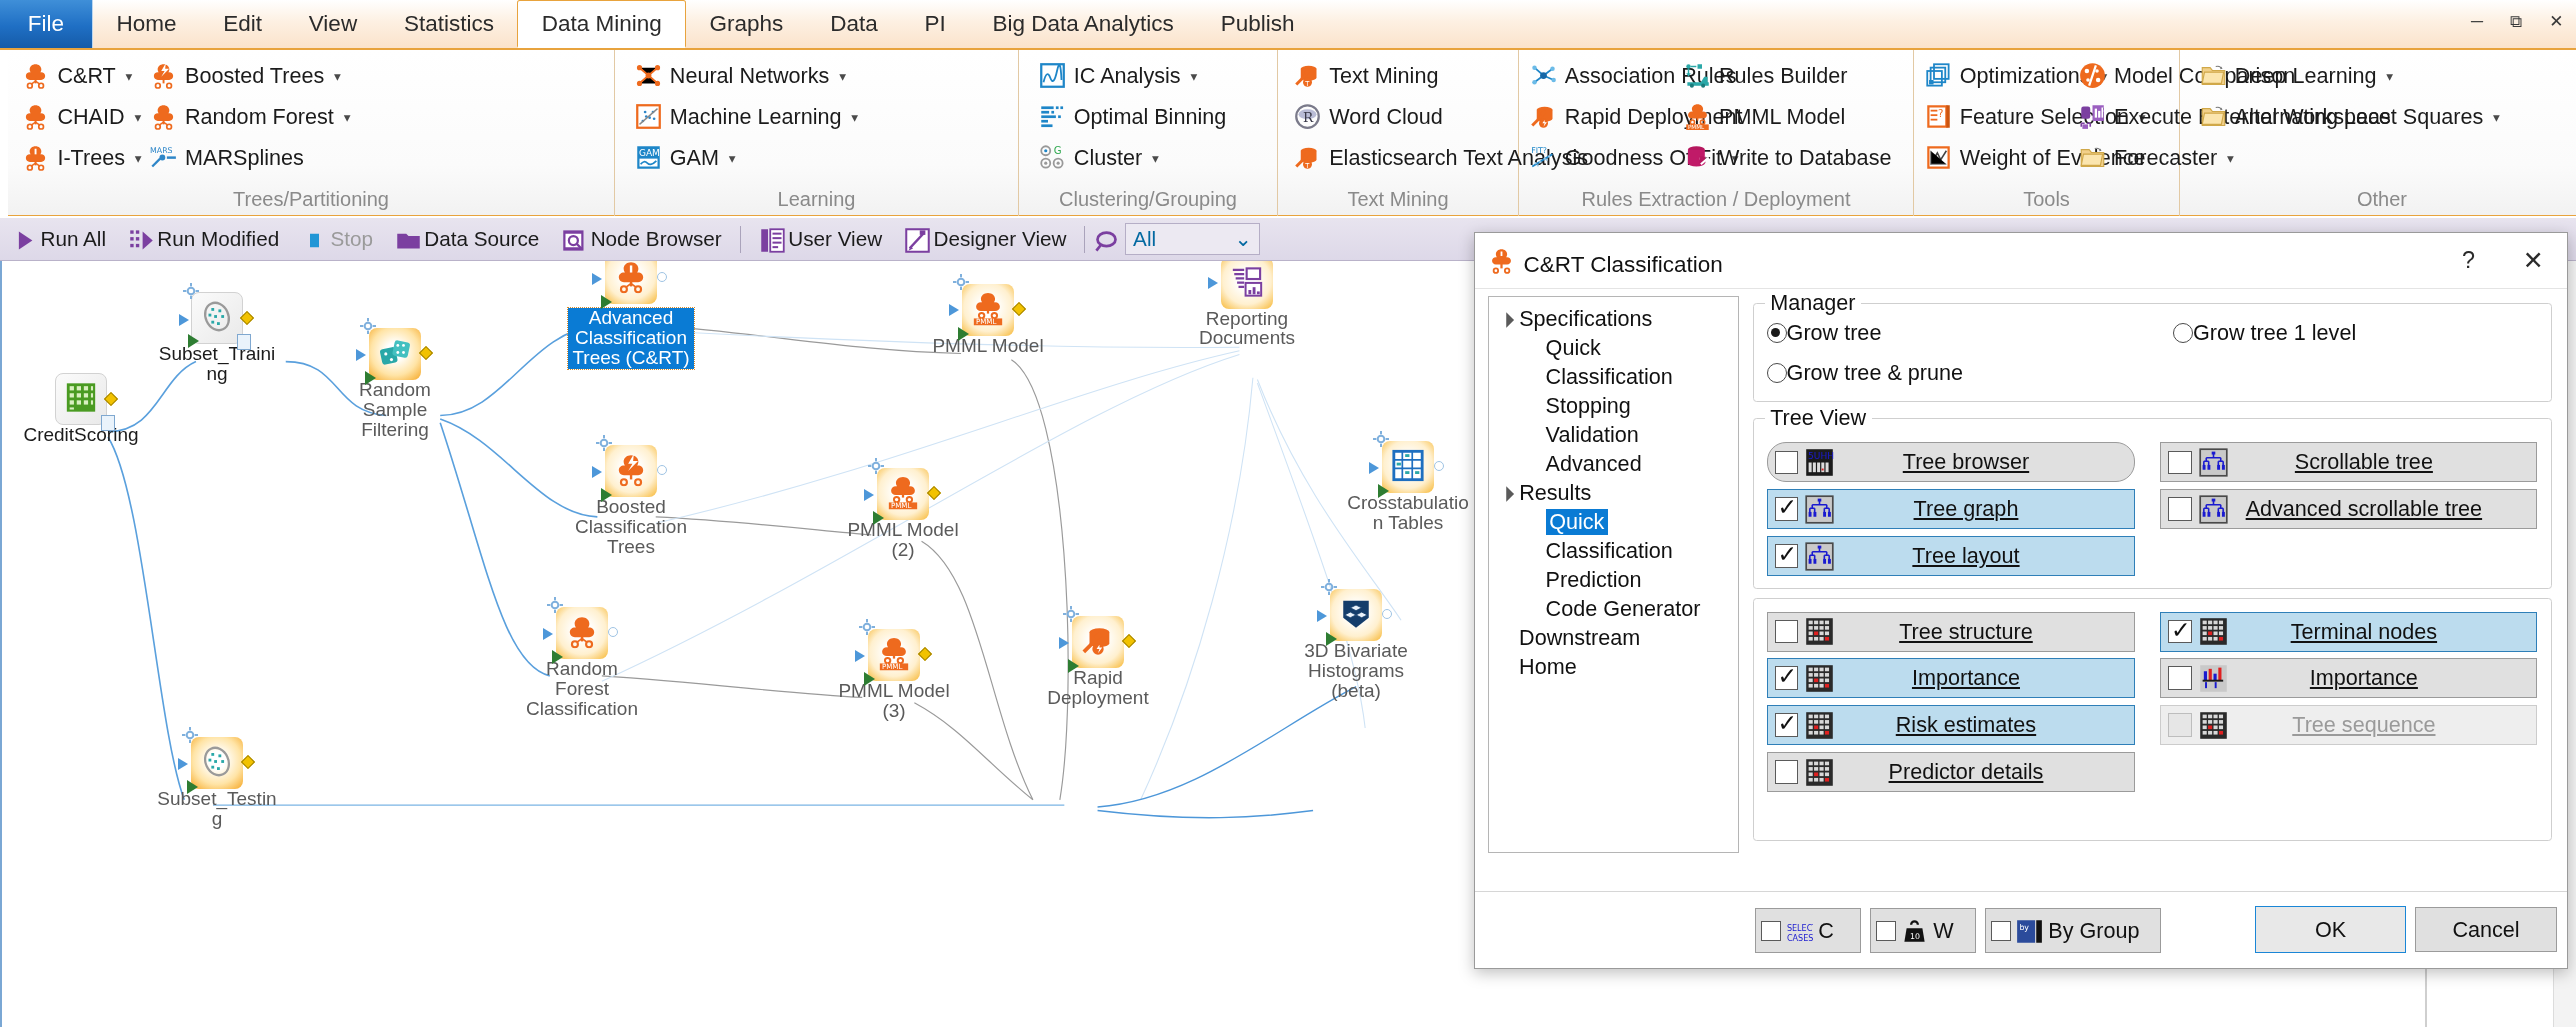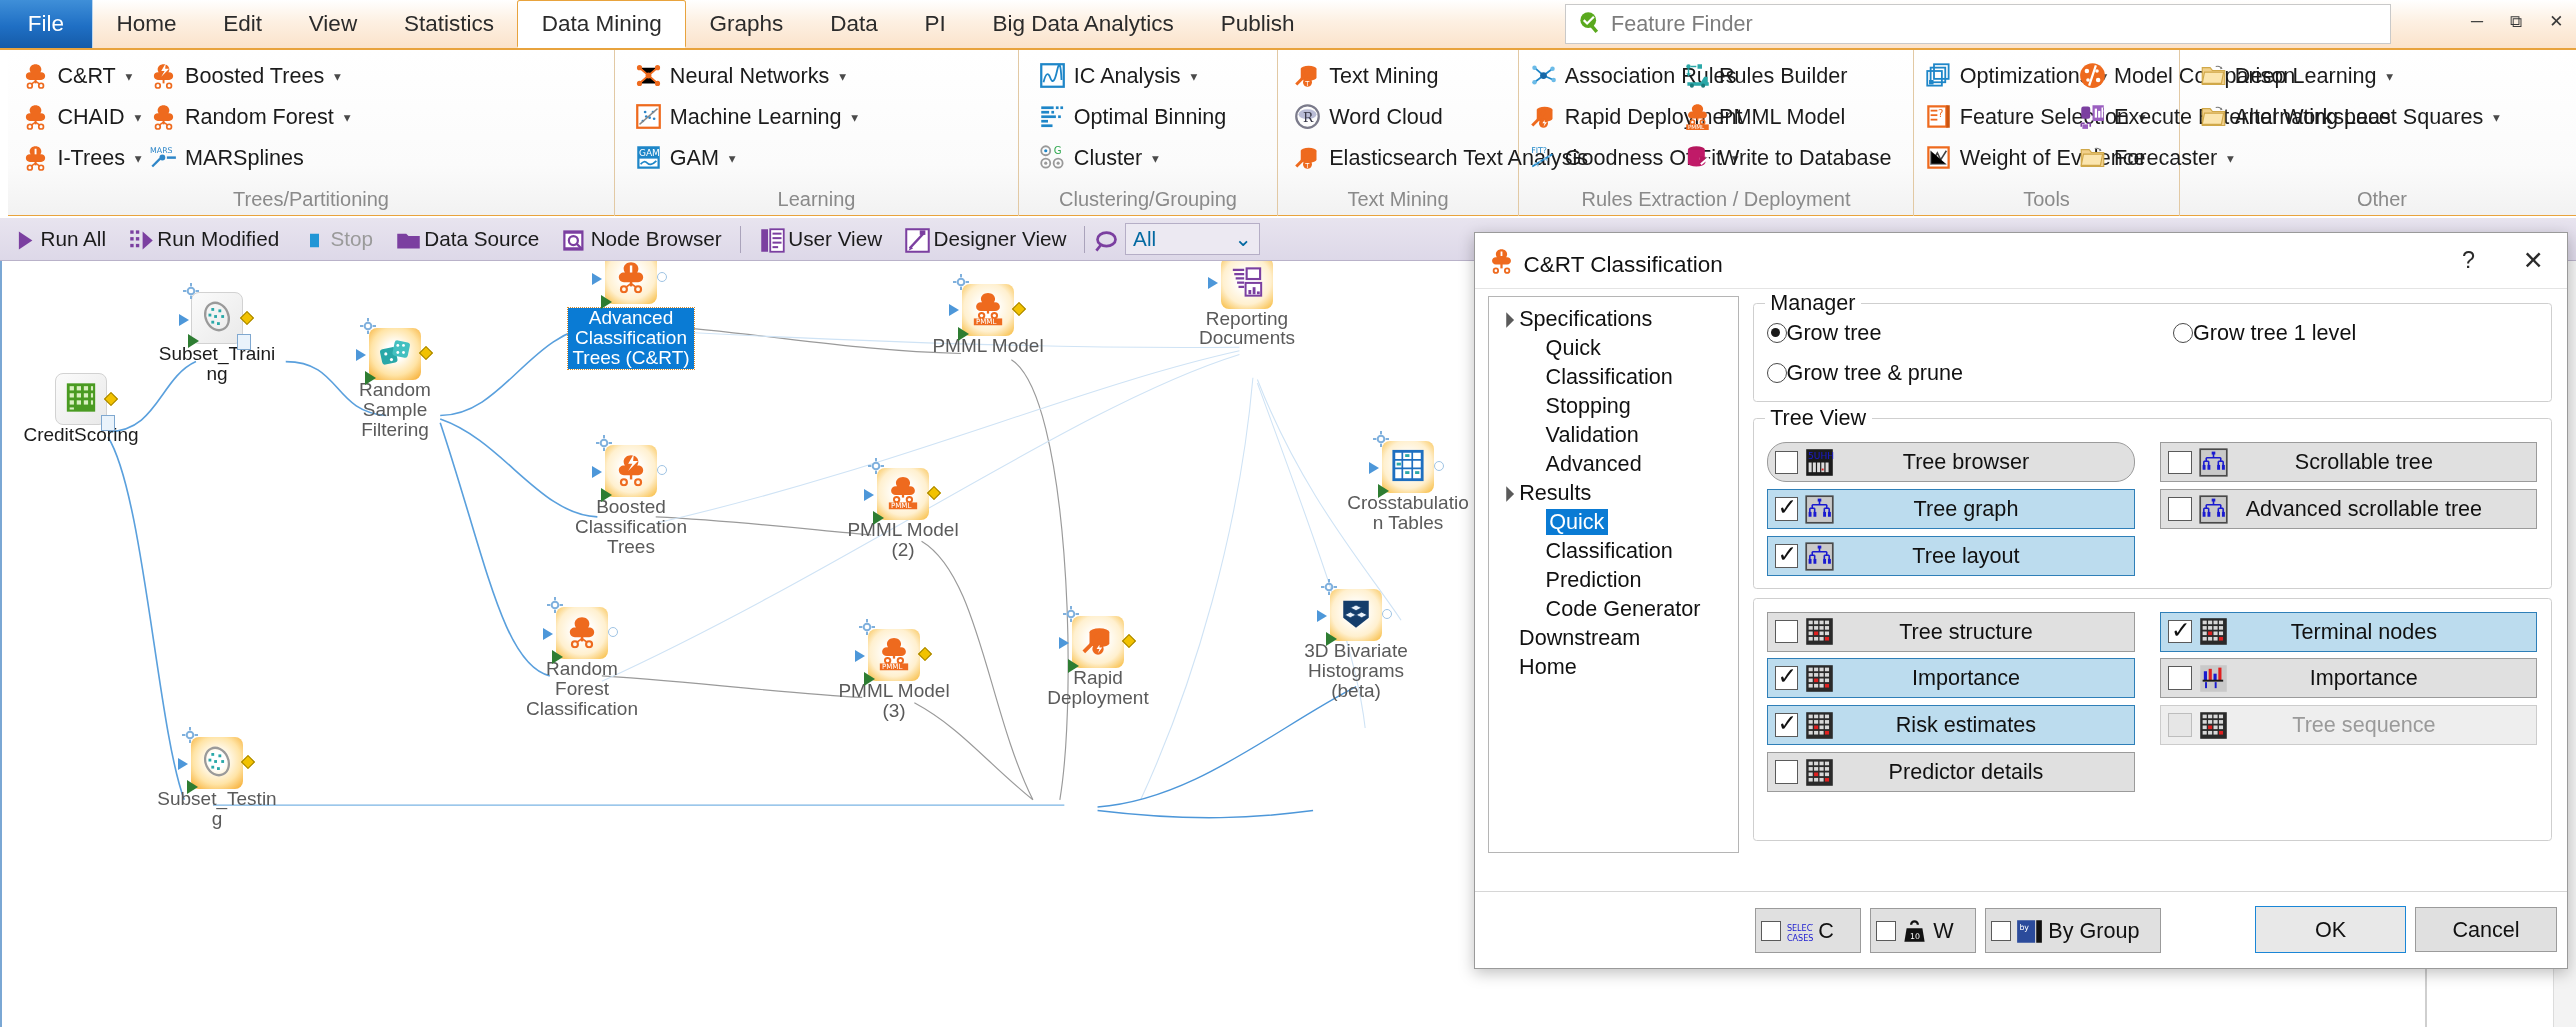--- a/index.html
+++ b/index.html
@@ -188,21 +188,21 @@
   .optbtn.dis { background:#eeeeee; border:0.9px solid #cccccc; }
   .chk {
     width: 23.4px; height:23.4px; background:#ffffff; border:0.9px solid #5a5a5a;
     margin-left: 7.2px; flex:0 0 23.4px; position:relative;
   }
   .chk.dis { background:#e6e6e6; border-color:#bdbdbd; }
   .chk.on::after {
     content:'✓'; position:absolute; left: 1.8px; top:-5.4px; font-size: 23.4px; color:#111;
   }
   .optbtn .ic { width:29px;height:29px; margin-left:7.2px; flex:0 0 29px;}
-  .optbtn .lbl { flex:1; text-align:center; font-size:21.6px; color:#111111; padding-right:36px;}
+  .optbtn .lbl { flex:1; text-align:center; font-size:21.6px; color:#111111; padding-right:36px;text-decoration:underline;}
   .optbtn.dis .lbl { color:#9a9a9a; }
 
   .dlgfooter {
     position:absolute; left:0; right:0; bottom:0; height: 77px;
     border-top: 0.9px solid #d6d6d6; background:#ffffff;
   }
   .fbtn {
     position:absolute; height: 45px; border:0.9px solid #9b9b9b; background:#e0e0e0;
     display:flex; align-items:center; font-size:21.6px; color:#111;
   }
@@ -220,30 +220,20 @@
       <div class="tab">View</div>
       <div class="tab">Statistics</div>
       <div class="tab active">Data Mining</div>
       <div class="tab">Graphs</div>
       <div class="tab">Data</div>
       <div class="tab">PI</div>
       <div class="tab">Big Data Analytics</div>
       <div class="tab">Publish</div>
     </div>
 
-  <div class="ff-box">
-    <span class="ico">
-      <svg viewBox="0 0 24 24">
-          <circle cx="10" cy="9" r="7" fill="#5aa91e"></circle>
-          <path d="M6 9l3 3 6-6" stroke="#fff" stroke-width="2" fill="none"></path>
-          <rect x="13" y="13" width="3" height="8" fill="#5aa91e" transform="rotate(-40 14 16)"></rect>
-        </svg>
-    </span>
-    <span class="ff-text">Feature Finder</span>
-  </div>
 
   <div class="wbtns">
     <span class="wbtn">─</span>
     <span class="wbtn">⧉</span>
     <span class="wbtn">✕</span>
   </div>
 </div>
 
 <div class="ribbon" id="ribbon">
     <div class="rgroup" style="left: 0px; width: 607px;">

